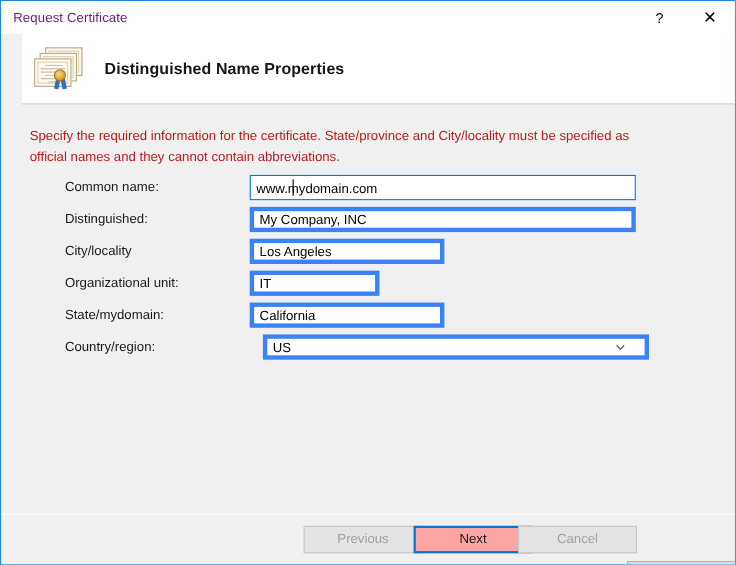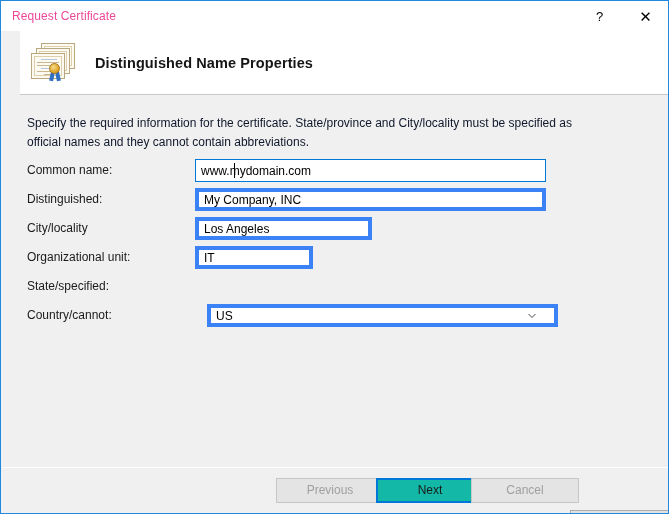--- a/index.html
+++ b/index.html
@@ -26,21 +26,21 @@
     position: absolute;
     left: 0; top: 0;
     width: 667px;
     height: 30px;
     background: #ffffff;
     display: flex;
     align-items: center;
   }
   #title-text {
     font-size: 12px;
-    color: #ec4899;
+    color: #701a75;
     margin-left: 11px;
     letter-spacing: 0.1px;
     white-space: nowrap;
   }
   .caption-btn {
     position: absolute;
     top: 0;
     width: 45px;
     height: 30px;
     display: flex;
@@ -147,25 +147,25 @@
     left: 1px; top: 95px;
     width: 666px;
     height: 371px;
     background: #f0f0f0;
   }
   #intro {
     position: absolute;
     left: 25px; top: 18px;
     width: 555px;
     font-size: 12px;
-    color: #0f172a;
+    color: #b91c1c;
     line-height: 19px;
   }
 
-  #form { position: absolute; left: 0; top: 63px; width: 630px; }
+  #form { position: absolute; left: 0; top: 63px; width: 630px; padding-left: 32px; }
   .row {
     position: relative;
     height: 27px;
     margin-bottom: 2px;
   }
   .field-label {
     position: absolute;
     left: 25px;
     top: 4px;
     font-size: 12px;
@@ -236,21 +236,21 @@
     line-height: 23px;
     text-align: center;
   }
   .btn.disabled {
     background: #e4e4e4;
     border-color: #c6c6c6;
     color: #a0a0a0;
   }
   .btn.default {
     border: 2px solid #0078d7;
-    background: #14b8a6;
+    background: #fca5a5;
     line-height: 21px;
   }
   #btn-previous { left: 274px; }
   #btn-next     { left: 374px; }
   #btn-finish   { left: 469px; }
   #btn-cancel   { left: 568px; margin-top: 32px; }
 </style>
 </head>
 <body>
 
@@ -307,25 +307,26 @@
         <span class="field-label">City/locality</span>
         <input class="field-input w-mid" value="Los Angeles" style="">
       </div>
 
       <div class="row">
         <span class="field-label">Organizational unit:</span>
         <input class="field-input w-narrow" value="IT" style="">
       </div>
 
       <div class="row">
-        <span class="field-label">State/specified:</span>
-      </div>
-
-      <div class="row">
-        <span class="field-label">Country/cannot:</span>
+        <span class="field-label">State/mydomain:</span>
+        <input class="field-input w-mid" value="California" style="">
+      </div>
+
+      <div class="row">
+        <span class="field-label">Country/region:</span>
         <div class="select-wrap">
           <input class="field-input w-wide" style="position: relative; left: 12px;" readonly="" value="US">
           <svg class="select-arrow" viewBox="0 0 8 8">
             <path d="M0.5 2 L4 5.5 L7.5 2" fill="none" stroke="#4a4a4a" stroke-width="1"></path>
           </svg>
         </div>
       </div>
 
     </div>
   </div>

